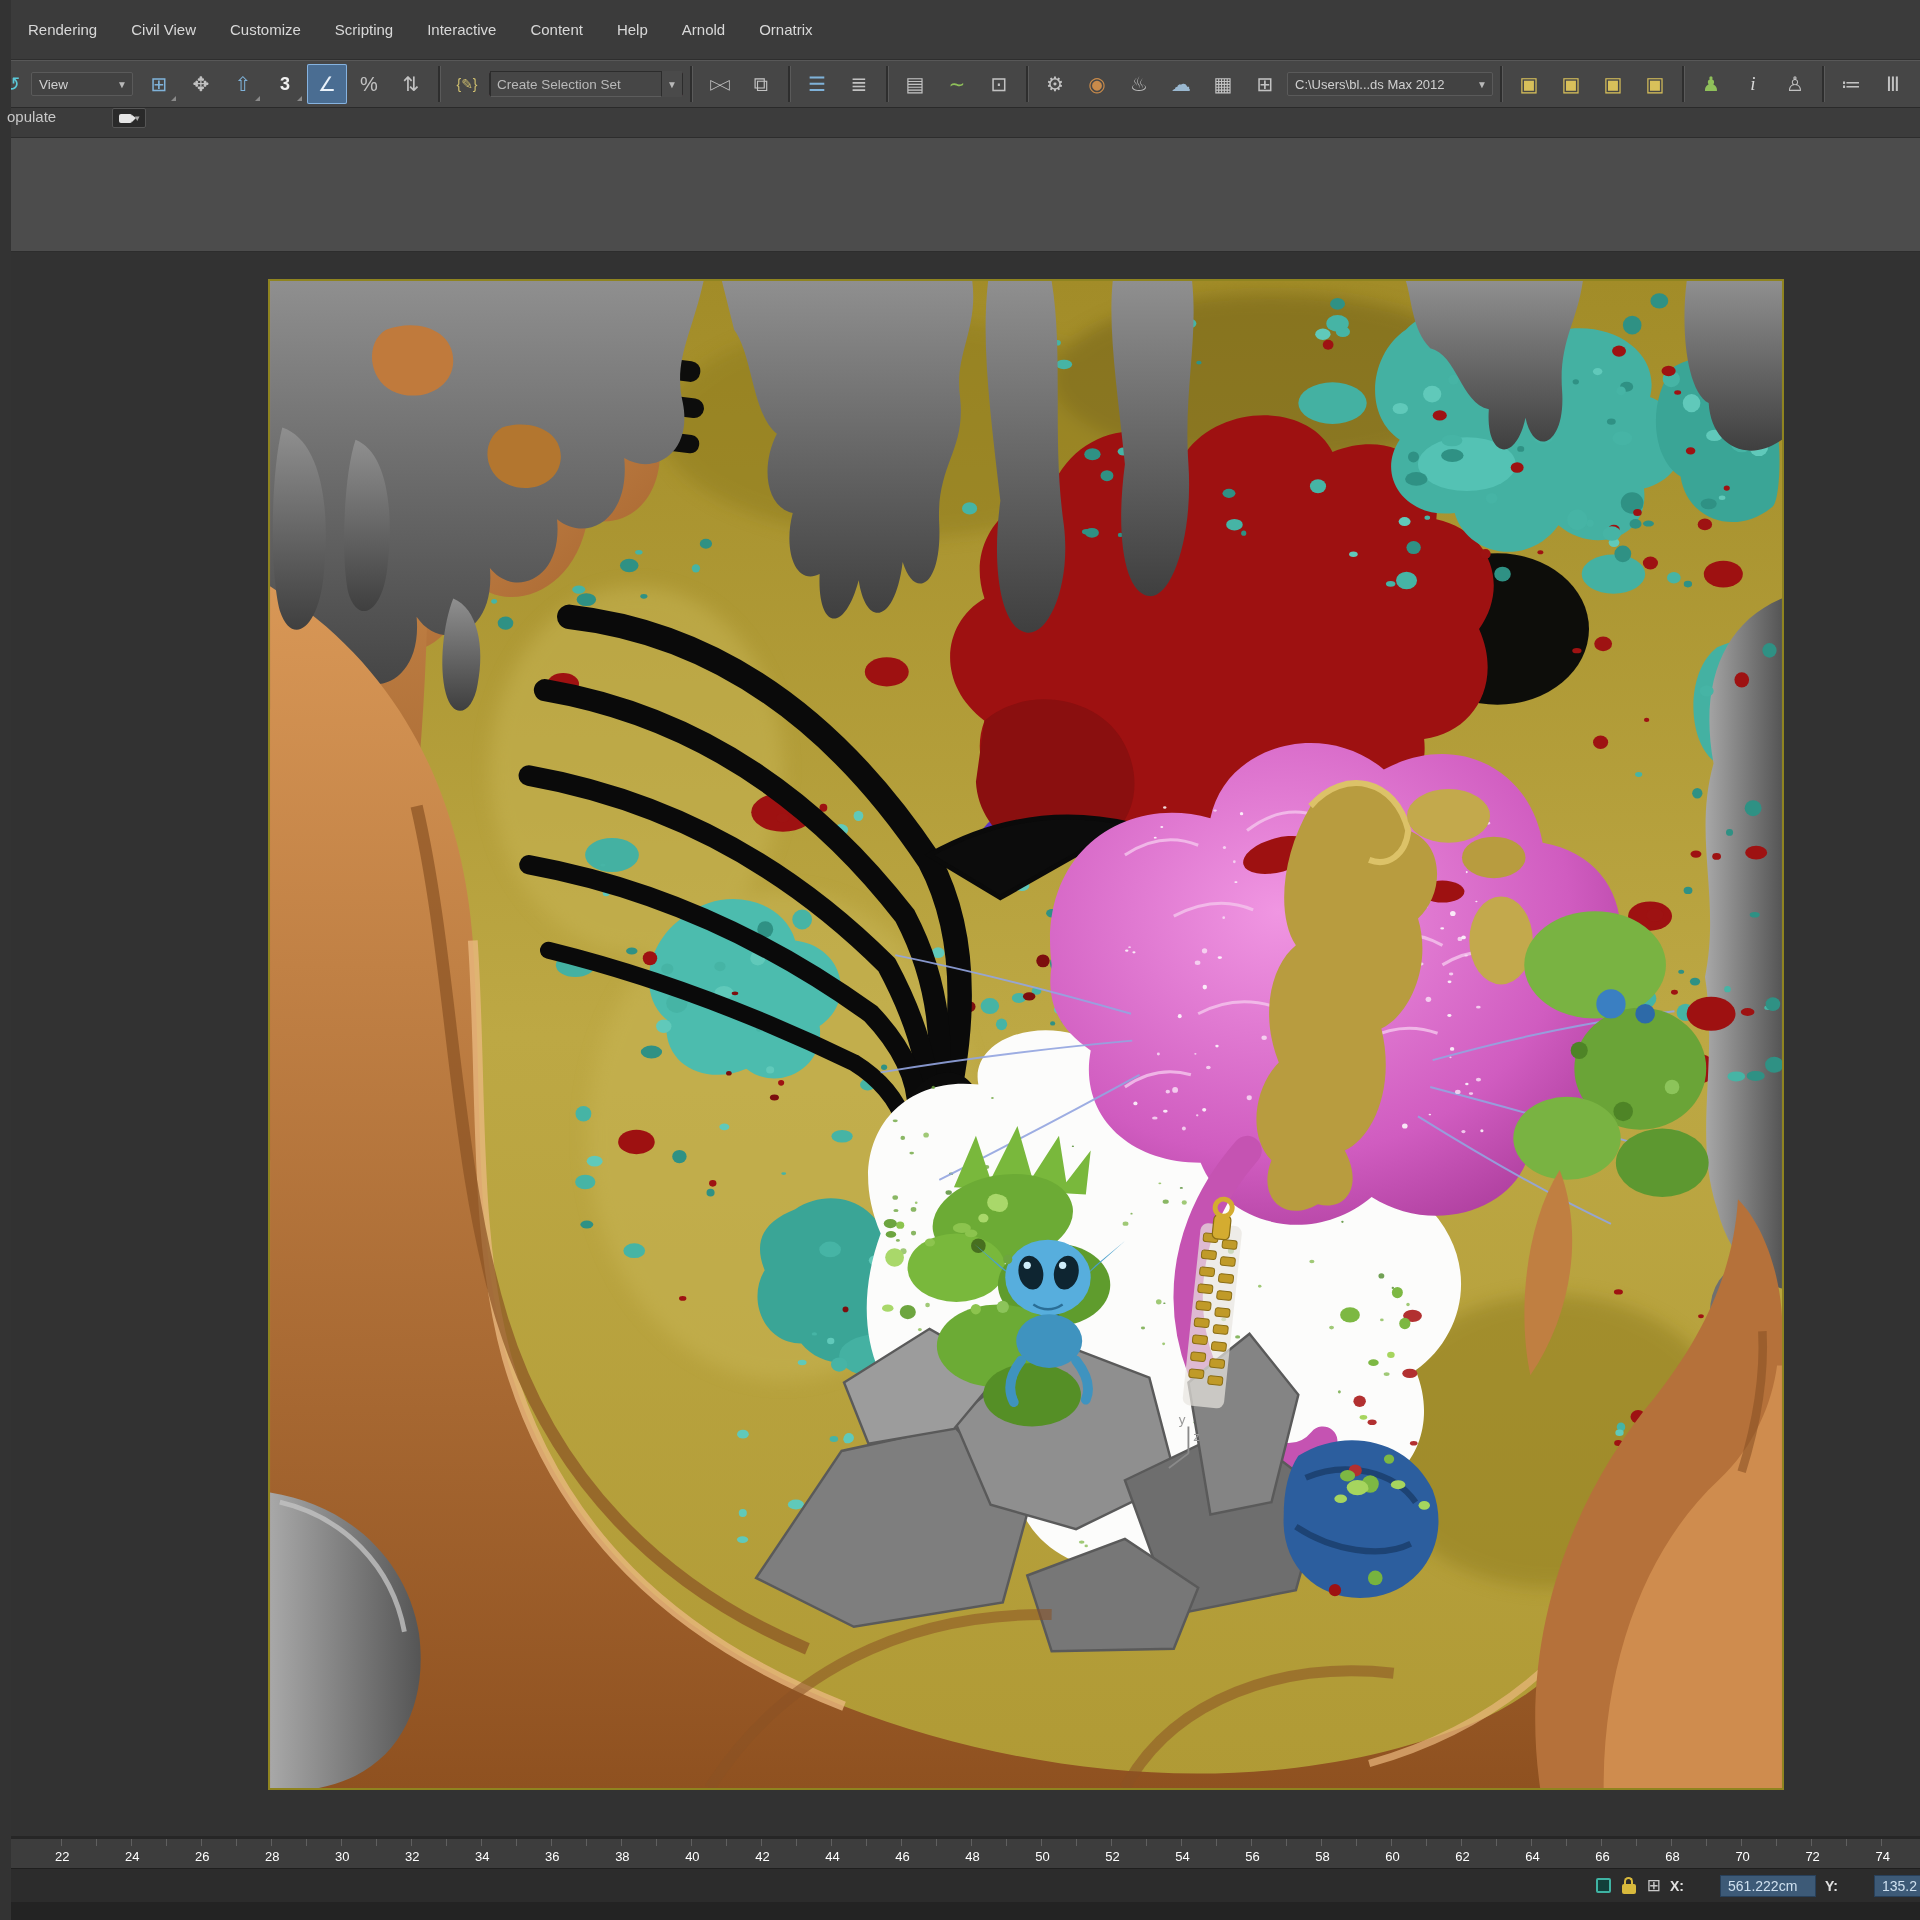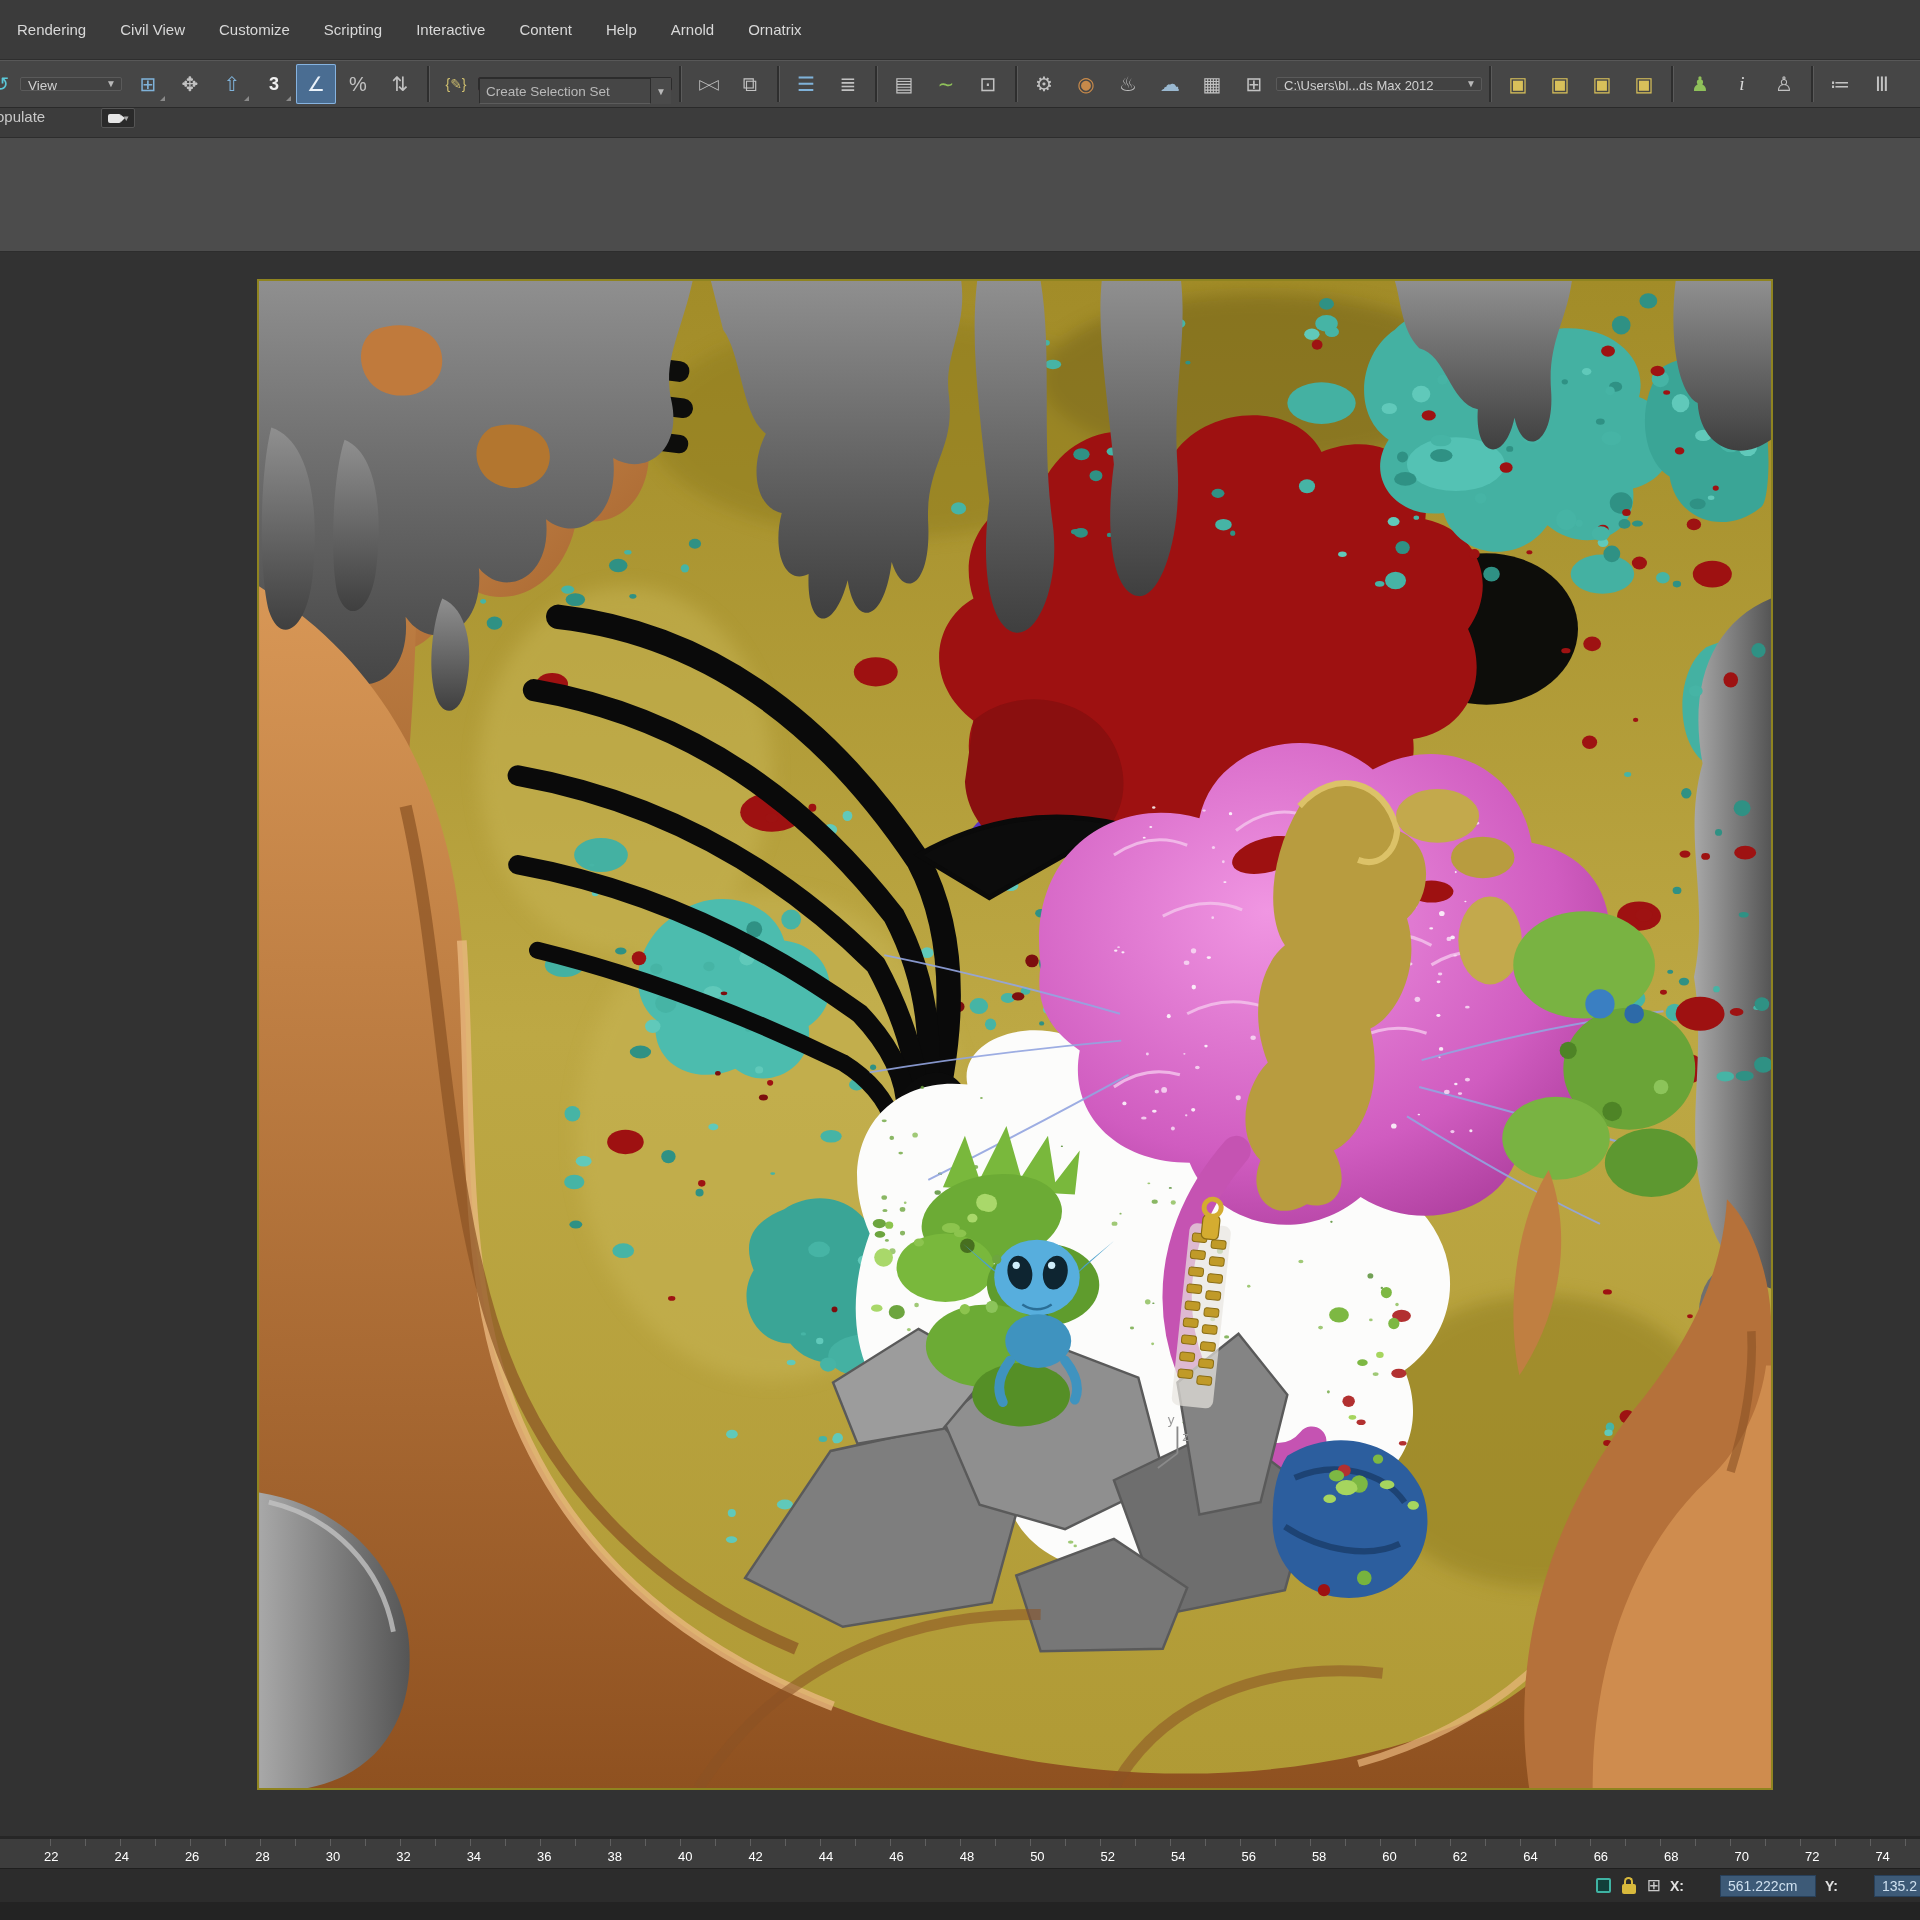--- a/index.html
+++ b/index.html
@@ -1,18 +1,18 @@
 <!DOCTYPE html>
 <html><head>
 <meta charset="utf-8">
 <style>
   * { margin:0; padding:0; box-sizing:border-box; }
   html,body { width:1920px; height:1920px; overflow:hidden; background:#333;
               font-family:"Liberation Sans", sans-serif; }
-  .app { position:relative; width:1920px; height:1920px; background:#333; }
+  .app { position:relative; width:1920px; height:1920px; background:#333;padding-left:11px; }
 
   
   .menubar { display:flex; align-items:center; height:60px; background:#3b3b3b;
              border-bottom:1px solid #2e2e2e; }
   .menu-item { padding:0 17px; font-size:15px; color:#d8d8d8; line-height:60px; cursor:default; }
 
   
   .toolbar { display:flex; align-items:center; gap:2px; height:48px; background:#464646;
              border-top:1px solid #585858; border-bottom:1px solid #2a2a2a; overflow:hidden; }
   .tb-icon { position:relative; width:40px; height:40px; display:flex; align-items:center;
@@ -25,21 +25,21 @@
   .tb-icon.yellowish { color:#cdbd6e; font-size:14px; }
   .tb-icon.bluegray { color:#9ab8d0; }
   .tb-icon.material { color:#c88a4a; }
   .tb-icon.snap { color:#f0f0f0; font-weight:bold; font-size:18px; }
   .tb-icon.info { font-style:italic; font-family:"Liberation Serif", serif; font-size:19px; color:#d8d8d8; }
   .tb-icon.active { background:#4a6d92; box-shadow:inset 0 0 0 1px #86b3e0; color:#eaf2fa; }
   .tb-icon.fly::after { content:""; position:absolute; right:3px; bottom:3px;
              border-left:5px solid transparent; border-bottom:5px solid #8a8a8a; }
   .tb-sep { flex:0 0 2px; height:36px; background:#2e2e2e; box-shadow:1px 0 0 #5a5a5a; margin:0 5px; }
 
-  .combo { display:flex; align-items:flex-start; height:14px; background:#424242;
+  .combo { display:flex; align-items:center; height:24px; background:#424242;
            border:1px solid #5a5a5a; border-radius:2px; flex:0 0 auto; }
   .combo-text { font-size:13.5px; color:#d0d0d0; padding:0 7px; white-space:nowrap; overflow:hidden;
                 text-overflow:ellipsis; }
   .combo-arrow { font-size:10px; color:#b8b8b8; padding:0 5px; }
   .view-combo { width:102px; margin:0 4px; justify-content:space-between; }
   .selset-combo { width:194px; background:#be185d; border-color:#2c2c2c; }
   .combo-input { flex:1; height:26px; background:#464646; border:1px solid #2c2c2c;
                  border-bottom-color:#5c5c5c; color:#b9b9b9; font-size:13.5px; padding:0 6px;
                  font-family:"Liberation Sans", sans-serif; min-width:0; }
   .combo-arrow.boxed { height:26px; display:flex; align-items:center; background:#4a4a4a; }

